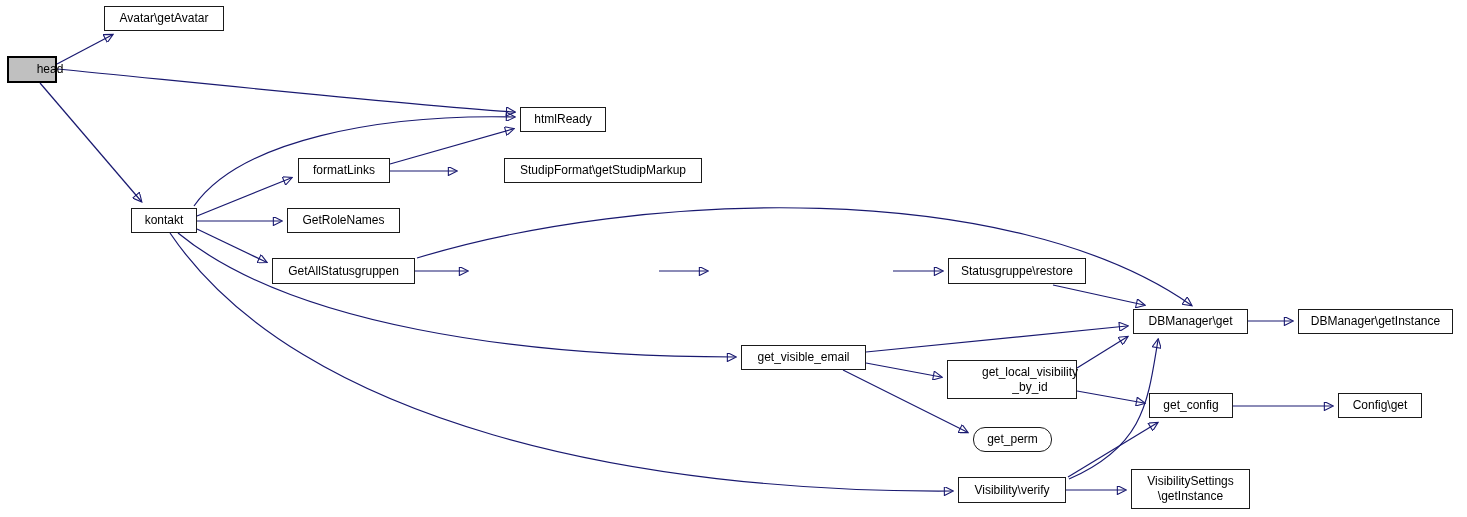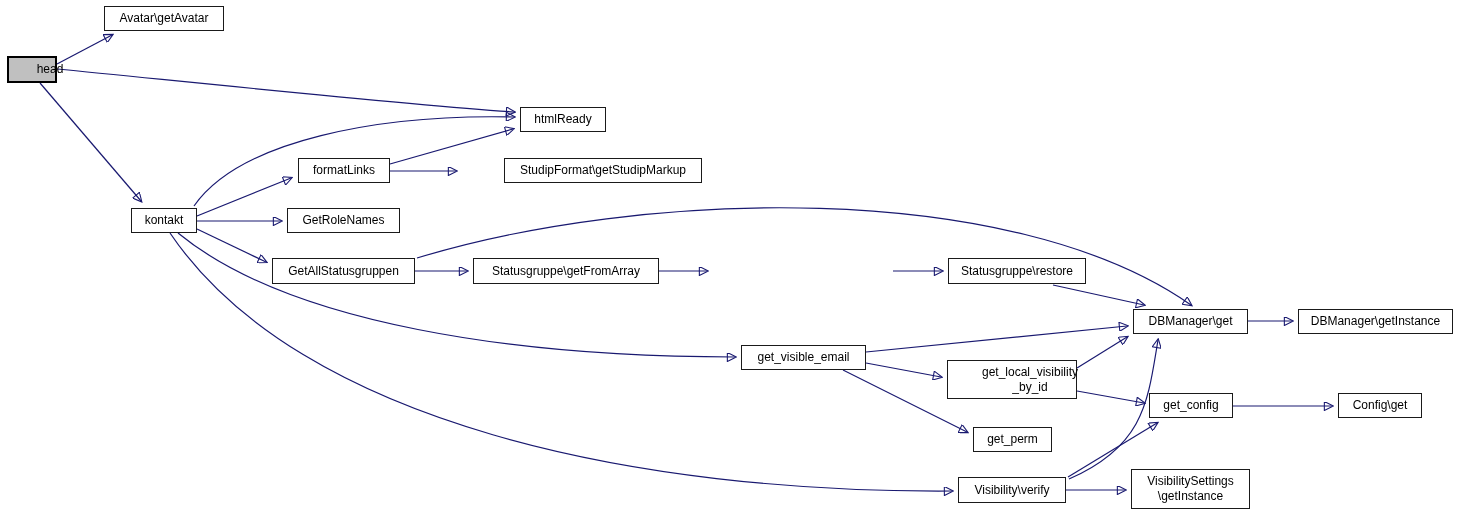--- a/index.html
+++ b/index.html
@@ -68,27 +68,26 @@
   </svg>
 
   <div class="node root" style="left:7px;top:56px;width:50px;height:27px;padding-left:36px;">head</div>
   <div class="node" style="left:104px;top:6px;width:120px;height:25px;">Avatar\getAvatar</div>
   <div class="node" style="left:520px;top:107px;width:86px;height:25px;">htmlReady</div>
   <div class="node" style="left:298px;top:158px;width:92px;height:25px;">formatLinks</div>
   <div class="node" style="left:462px;top:158px;width:198px;height:25px;margin-left:42px;">StudipFormat\getStudipMarkup</div>
   <div class="node" style="left:131px;top:208px;width:66px;height:25px;text-align:right;">kontakt</div>
   <div class="node" style="left:287px;top:208px;width:113px;height:25px;">GetRoleNames</div>
   <div class="node" style="left:272px;top:258px;width:143px;height:26px;">GetAllStatusgruppen</div>
-  <div class="node" style="left:473px;top:258px;width:186px;height:26px;">Statusgruppe\getFromArray</div>
   <div class="node" style="left:948px;top:258px;width:138px;height:26px;">Statusgruppe\restore</div>
   <div class="node" style="left:1133px;top:309px;width:115px;height:25px;">DBManager\get</div>
   <div class="node" style="left:1298px;top:309px;width:155px;height:25px;">DBManager\getInstance</div>
   <div class="node" style="left:741px;top:345px;width:125px;height:25px;">get_visible_email</div>
   <div class="node" style="left:947px;top:360px;width:130px;height:39px;padding-left:36px;">get_local_visibility
 _by_id</div>
-  <div class="node" style="left:973px;top:427px;width:79px;height:25px;">get_perm</div>
+  <div class="node" style="left:973px;top:427px;width:79px;height:25px;border-radius:12px;">get_perm</div>
   <div class="node" style="left:1149px;top:393px;width:84px;height:25px;">get_config</div>
   <div class="node" style="left:1338px;top:393px;width:84px;height:25px;">Config\get</div>
   <div class="node" style="left:958px;top:477px;width:108px;height:26px;">Visibility\verify</div>
   <div class="node" style="left:1131px;top:469px;width:119px;height:40px;">VisibilitySettings
 \getInstance</div>
 
 </div>
 
 </body></html>

